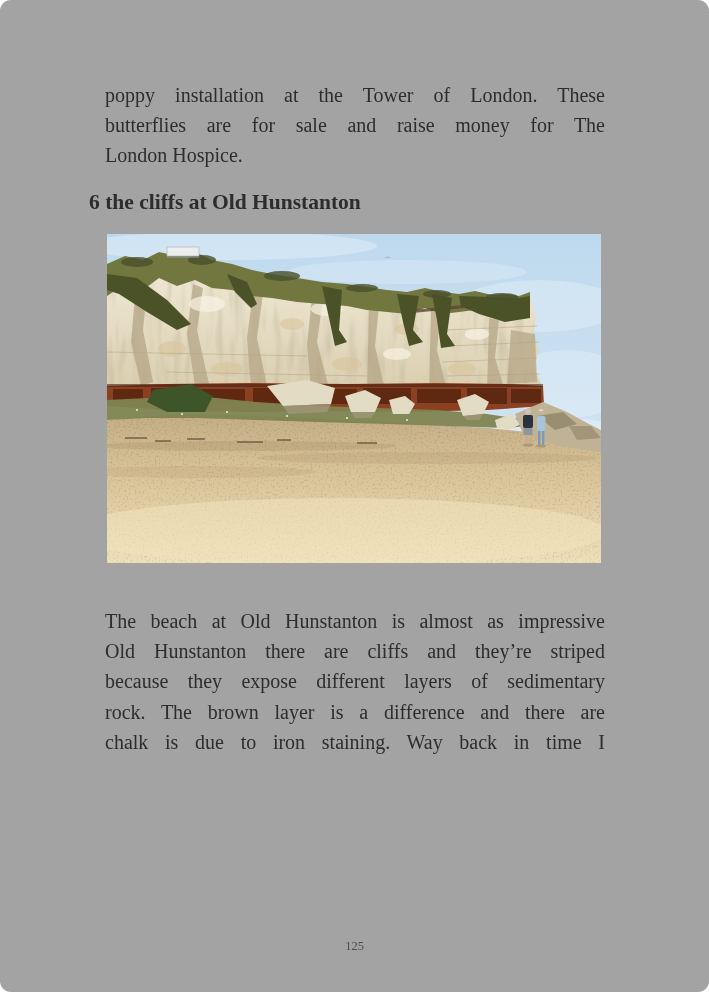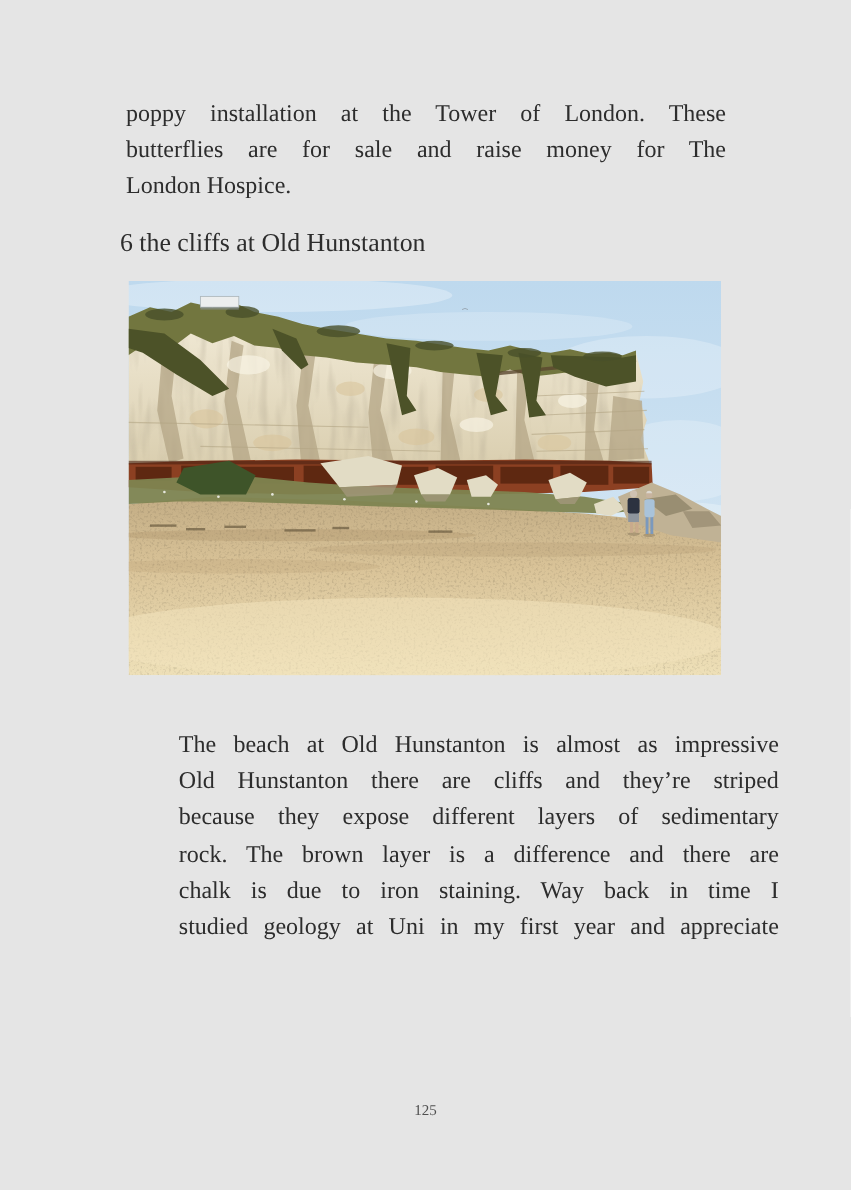--- a/index.html
+++ b/index.html
@@ -1,36 +1,36 @@
 <!DOCTYPE html>
 <html><head>
 <meta charset="utf-8">
 <style>
   html, body { margin:0; padding:0; background:#ffffff; }
   body {
     width:709px; height:992px; position:relative; overflow:hidden;
     font-family:"Liberation Serif", serif; color:#2d2d2d;
   }
-  .page { position:absolute; inset:0; background:#e5e5e5; }
+  .page { position:absolute; inset:0; background:#a3a3a3;border-radius:11px; }
   .textblock { position:absolute; left:105px; width:500px; font-size:20px; }
   .jline { text-align:justify; text-align-last:justify; line-height:30.2px; }
   .line-last { text-align:left; line-height:30.2px; }
   .para1 { top:80px; }
-  .para2 { top:606px;margin-left:44px; }
+  .para2 { top:606px; }
   .heading {
-    position:absolute; left:100px; top:187px; margin:0;
-    font-size:21.5px; font-weight:normal; line-height:30px; color:#2d2d2d;
+    position:absolute; left:89px; top:187px; margin:0;
+    font-size:21.5px; font-weight:bold; line-height:30px; color:#2d2d2d;
   }
   .photo {
     position:absolute; left:107px; top:234px; width:494px; height:329px;
     margin:0; overflow:hidden;
   }
   .photo svg { display:block; }
   .pagenum {
-    position:absolute; top:918px; left:0; width:709px;
+    position:absolute; top:939px; left:0; width:709px;
     text-align:center; font-size:12.5px; color:#4f4f4f;
   }
 </style>
 </head>
 <body>
 
 <div class="page">
 
   <div class="textblock para1">
     <div class="jline">poppy installation at the Tower of London. These</div>
@@ -218,18 +218,17 @@
       </g>
     </svg>
   </figure>
 
   <div class="textblock para2">
     <div class="jline">The beach at Old Hunstanton is almost as impressive</div>
     <div class="jline">Old Hunstanton there are cliffs and they’re striped</div>
     <div class="jline">because they expose different layers of sedimentary</div>
     <div class="jline">rock. The brown layer is a difference and there are</div>
     <div class="jline">chalk is due to iron staining. Way back in time I</div>
-    <div class="jline">studied geology at Uni in my first year and appreciate</div>
   </div>
 
   <div class="pagenum">125</div>
 
 </div>
 
 </body></html>

